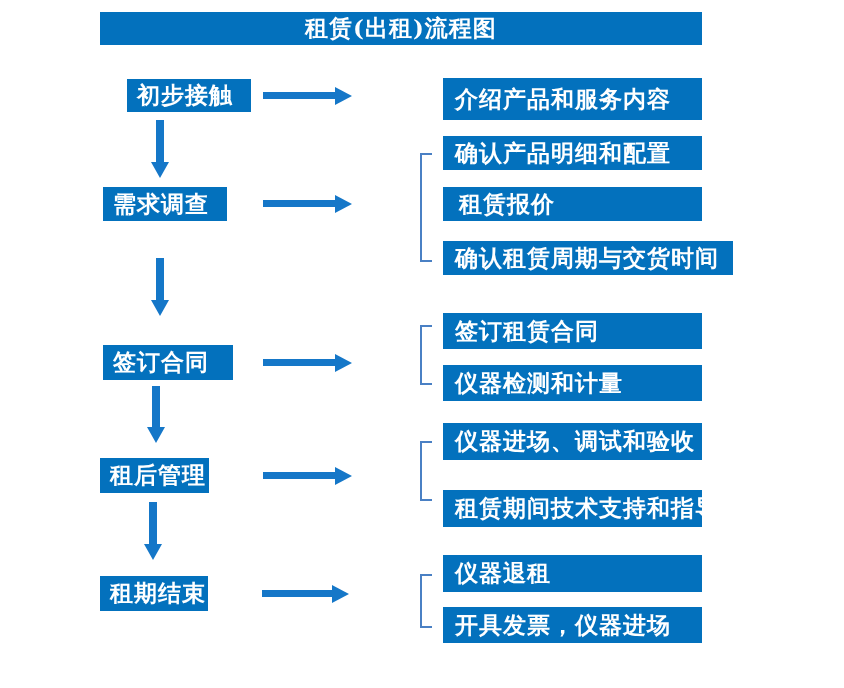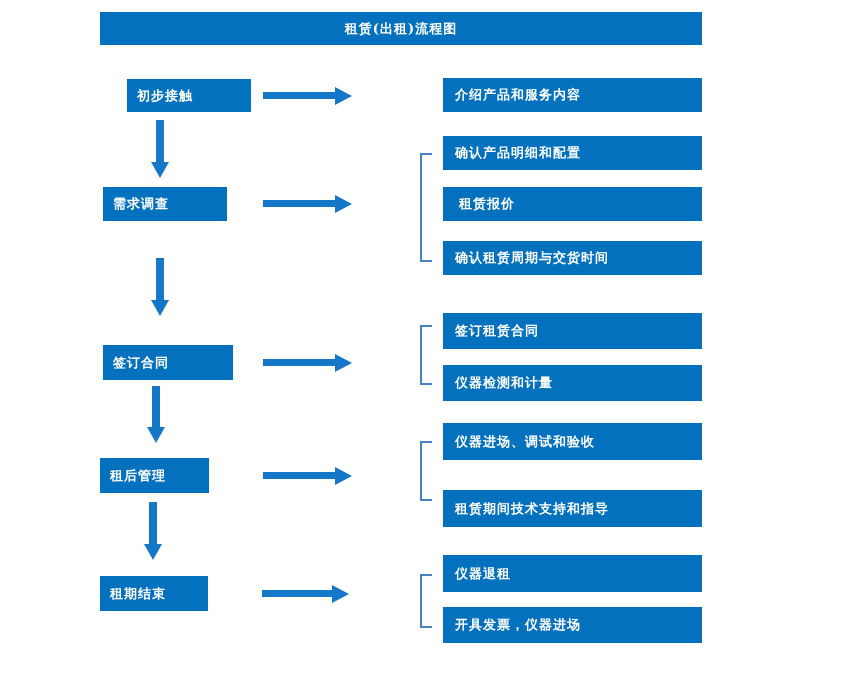--- a/index.html
+++ b/index.html
@@ -12,21 +12,21 @@
     width: 844px;
     height: 688px;
     background: var(--background, #ffffff);
     overflow: hidden;
   }
   .box {
     position: absolute;
     background: var(--box, #0371bd);
     color: var(--text, #ffffff);
     font-weight: 700;
-    font-size: 13px;
+    font-size: 23px;
     display: flex;
     align-items: center;
     box-sizing: border-box;
     white-space: nowrap;
     letter-spacing: 1px;
   }
   .title-bar {
     justify-content: center;
   }
   .step-box { padding-left: 10px; }
@@ -94,25 +94,25 @@
   <div class="h-arrow" style="left:263px; top:200px; width:72px;"></div>
   <div class="h-arrow" style="left:263px; top:359px; width:72px;"></div>
   <div class="h-arrow" style="left:263px; top:472px; width:72px;"></div>
   <div class="h-arrow" style="left:262px; top:590px; width:70px;"></div>
 
   <div class="bracket" style="left:420px; top:153px; height:109px;"></div>
   <div class="bracket" style="left:420px; top:325px; height:60px;"></div>
   <div class="bracket" style="left:420px; top:441px; height:60px;"></div>
   <div class="bracket" style="left:420px; top:574px; height:54px;"></div>
 
-  <div class="box out-box" style="left:443px; top:78px;  width:259px; height:34px;">介绍产品和服务内容</div>
+  <div class="box out-box" style="left:443px; top:78px;  width:259px; height:42px;">介绍产品和服务内容</div>
 
   <div class="box out-box" style="left:443px; top:136px; width:259px; height:34px;">确认产品明细和配置</div>
   <div class="box out-box" style="left:443px; top:187px; width:259px; height:34px;padding-left:16px;">租赁报价</div>
-  <div class="box out-box" style="left:443px; top:241px; width:259px; height:34px;">确认租赁周期与交货时间</div>
+  <div class="box out-box" style="left:443px; top:241px; width:290px; height:34px;">确认租赁周期与交货时间</div>
 
   <div class="box out-box" style="left:443px; top:313px; width:259px; height:36px;">签订租赁合同</div>
   <div class="box out-box" style="left:443px; top:365px; width:259px; height:36px;">仪器检测和计量</div>
 
   <div class="box out-box" style="left:443px; top:423px; width:259px; height:37px;">仪器进场、调试和验收</div>
   <div class="box out-box" style="left:443px; top:490px; width:259px; height:37px;">租赁期间技术支持和指导</div>
 
   <div class="box out-box" style="left:443px; top:555px; width:259px; height:37px;">仪器退租</div>
   <div class="box out-box" style="left:443px; top:607px; width:259px; height:36px;">开具发票，仪器进场</div>
 

